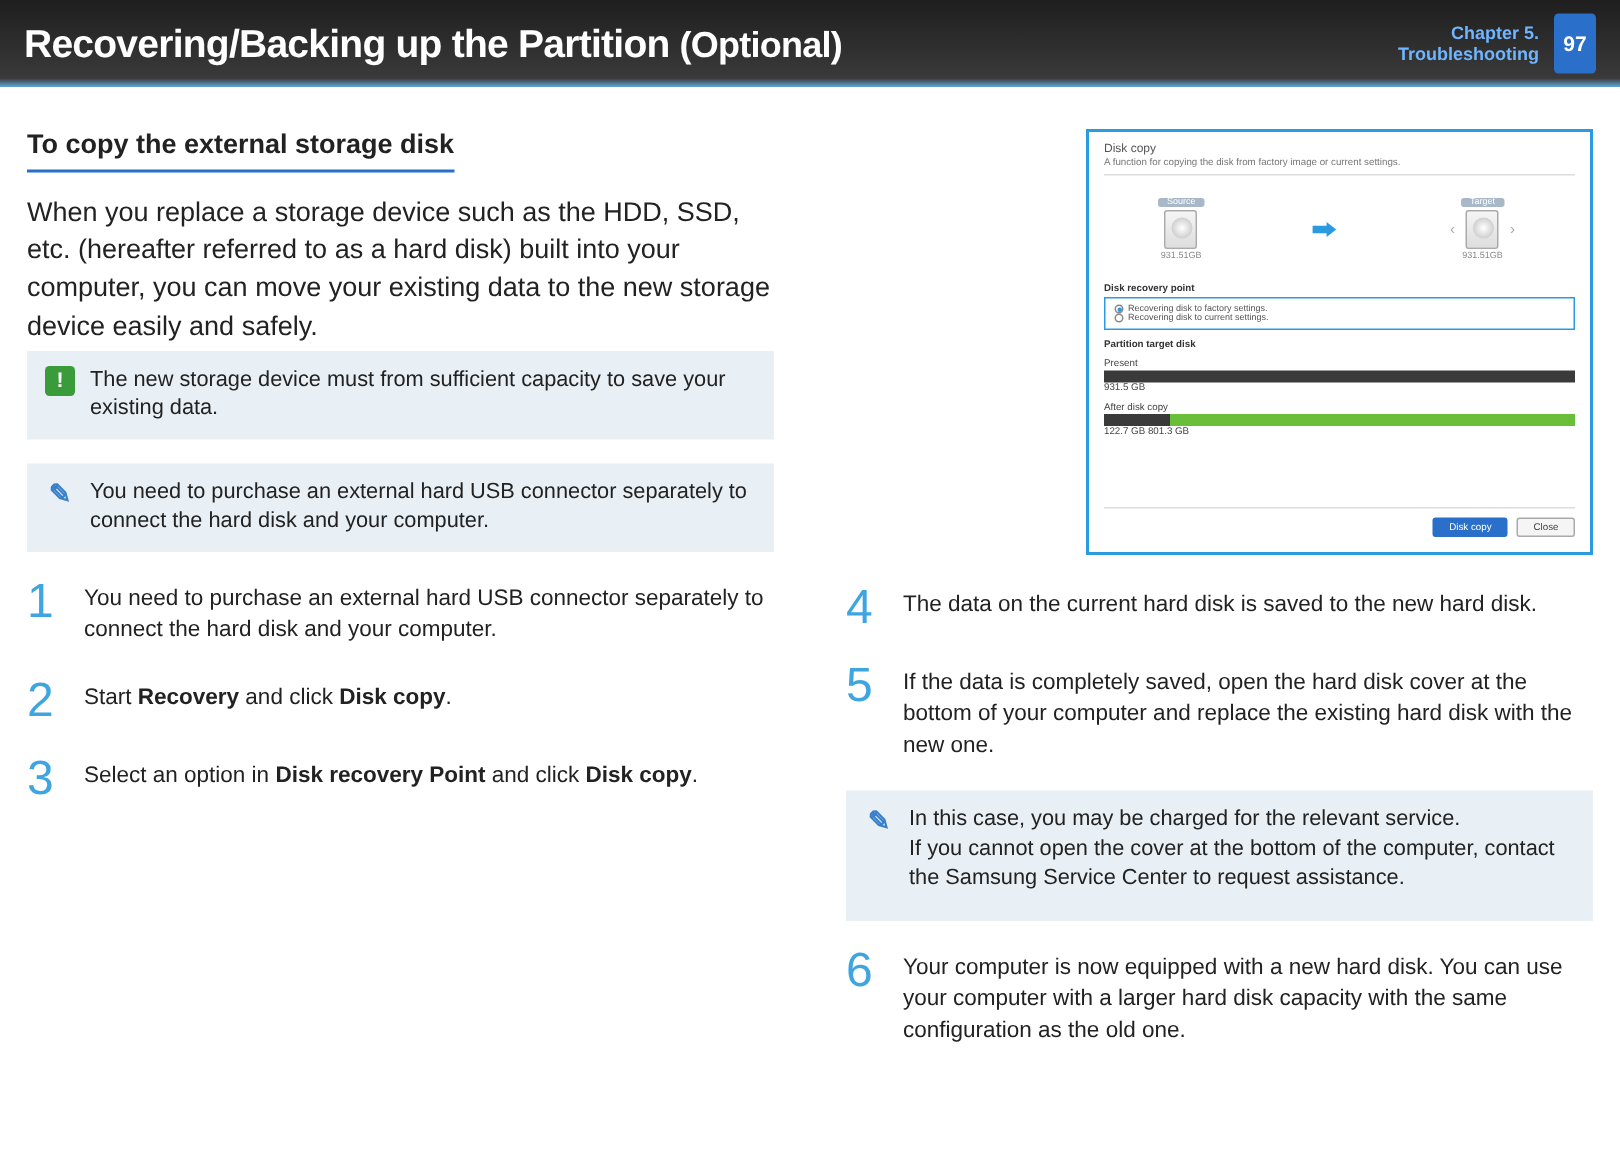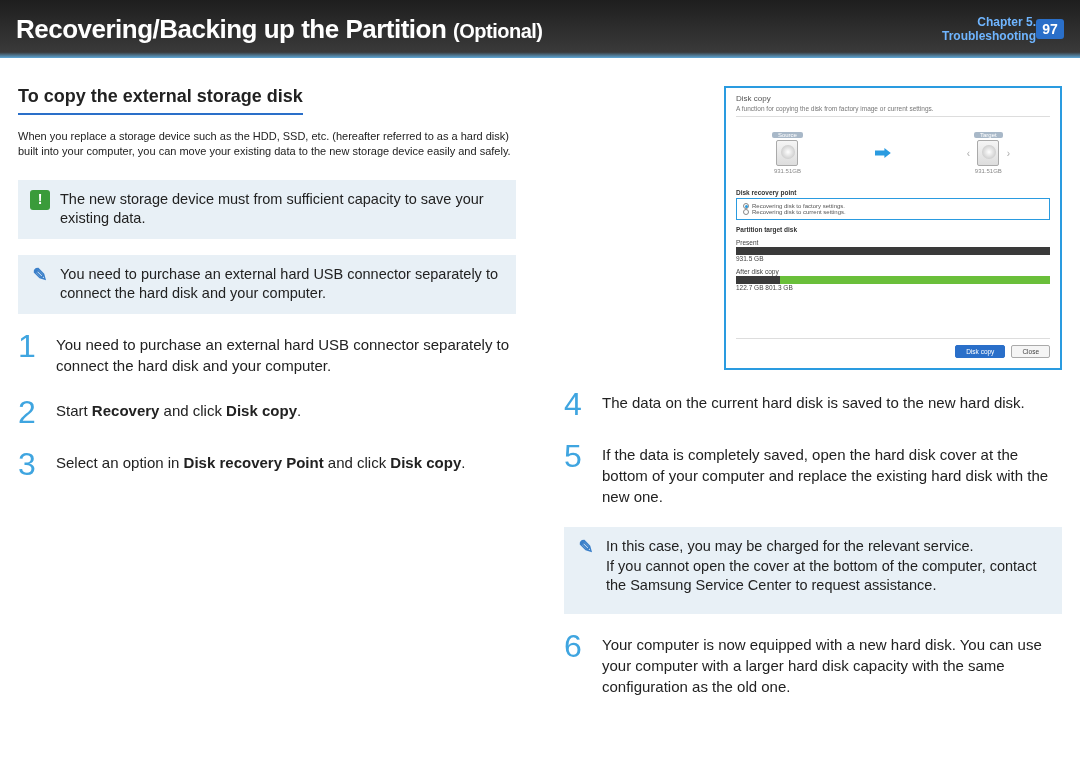--- a/index.html
+++ b/index.html
@@ -20,37 +20,38 @@
     align-items: center;
     padding: 0 16px 0 16px;
     color: #fff;
   }
   .header-title {
     font-size: 26px;
     font-weight: 700;
     letter-spacing: -0.5px;
   }
   .header-title .opt {
-    font-size: 20px;
+    font-size: 24px;
     font-weight: 600;
   }
   .header-right {
     display: flex;
     align-items: center;
+    gap: 10px;
   }
   .header-chapter {
     text-align: right;
     font-size: 12px;
     color: #2a6fc9;
     font-weight: 700;
     line-height: 1.2;
   }
   .page-badge {
     width: 28px;
-    height: 20px;
+    height: 40px;
     background: #2a6fc9;
     color: #fff;
     border-radius: 3px;
     display: flex;
     align-items: center;
     justify-content: center;
     font-size: 14px;
     font-weight: 600;
   }
   .header-chapter {
@@ -71,23 +72,23 @@
   .section-title {
     font-size: 18px;
     font-weight: 700;
     padding-bottom: 6px;
     border-bottom: 2px solid #2a6fc9;
     margin-bottom: 14px;
     display: inline-block;
     width: fit-content;
   }
   .para {
-    font-size: 11px;
+    font-size: 18px;
     line-height: 1.4;
-    margin-bottom: 20px;
+    margin-bottom: 4px;
   }
   .callout {
     background: #e8f0f6;
     padding: 10px 12px;
     display: flex;
     gap: 10px;
     align-items: flex-start;
     font-size: 14.5px;
     line-height: 1.35;
     margin-bottom: 16px;

